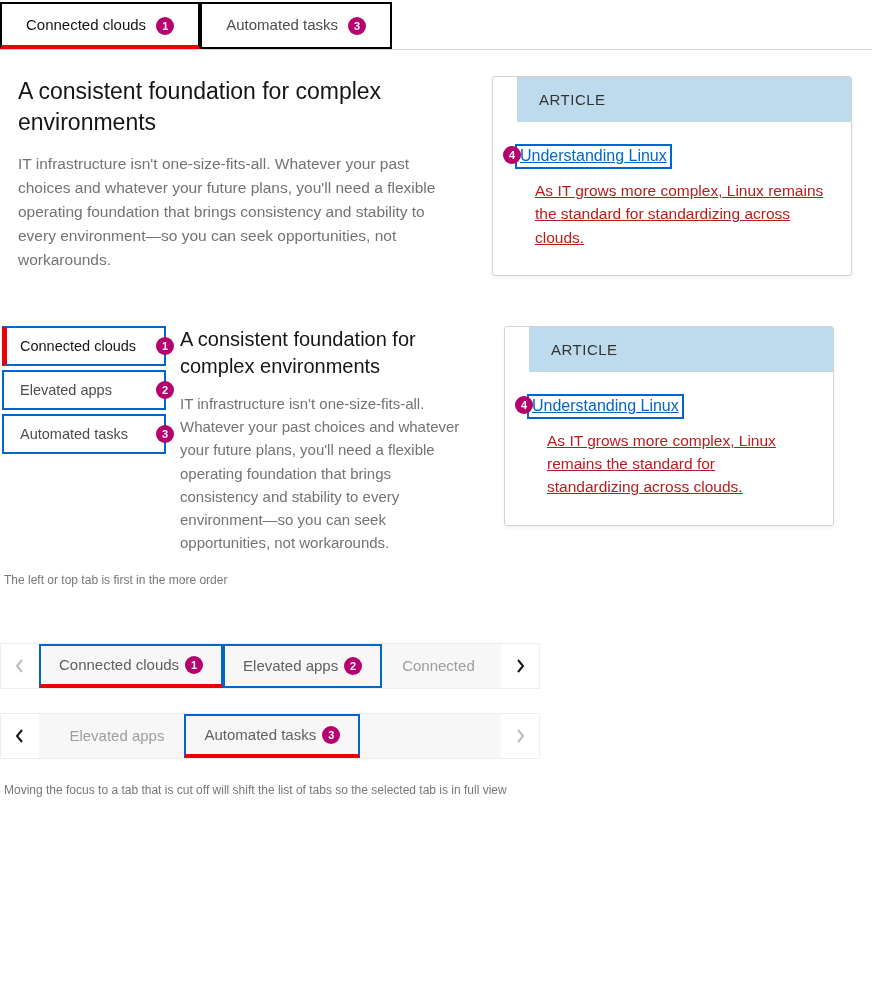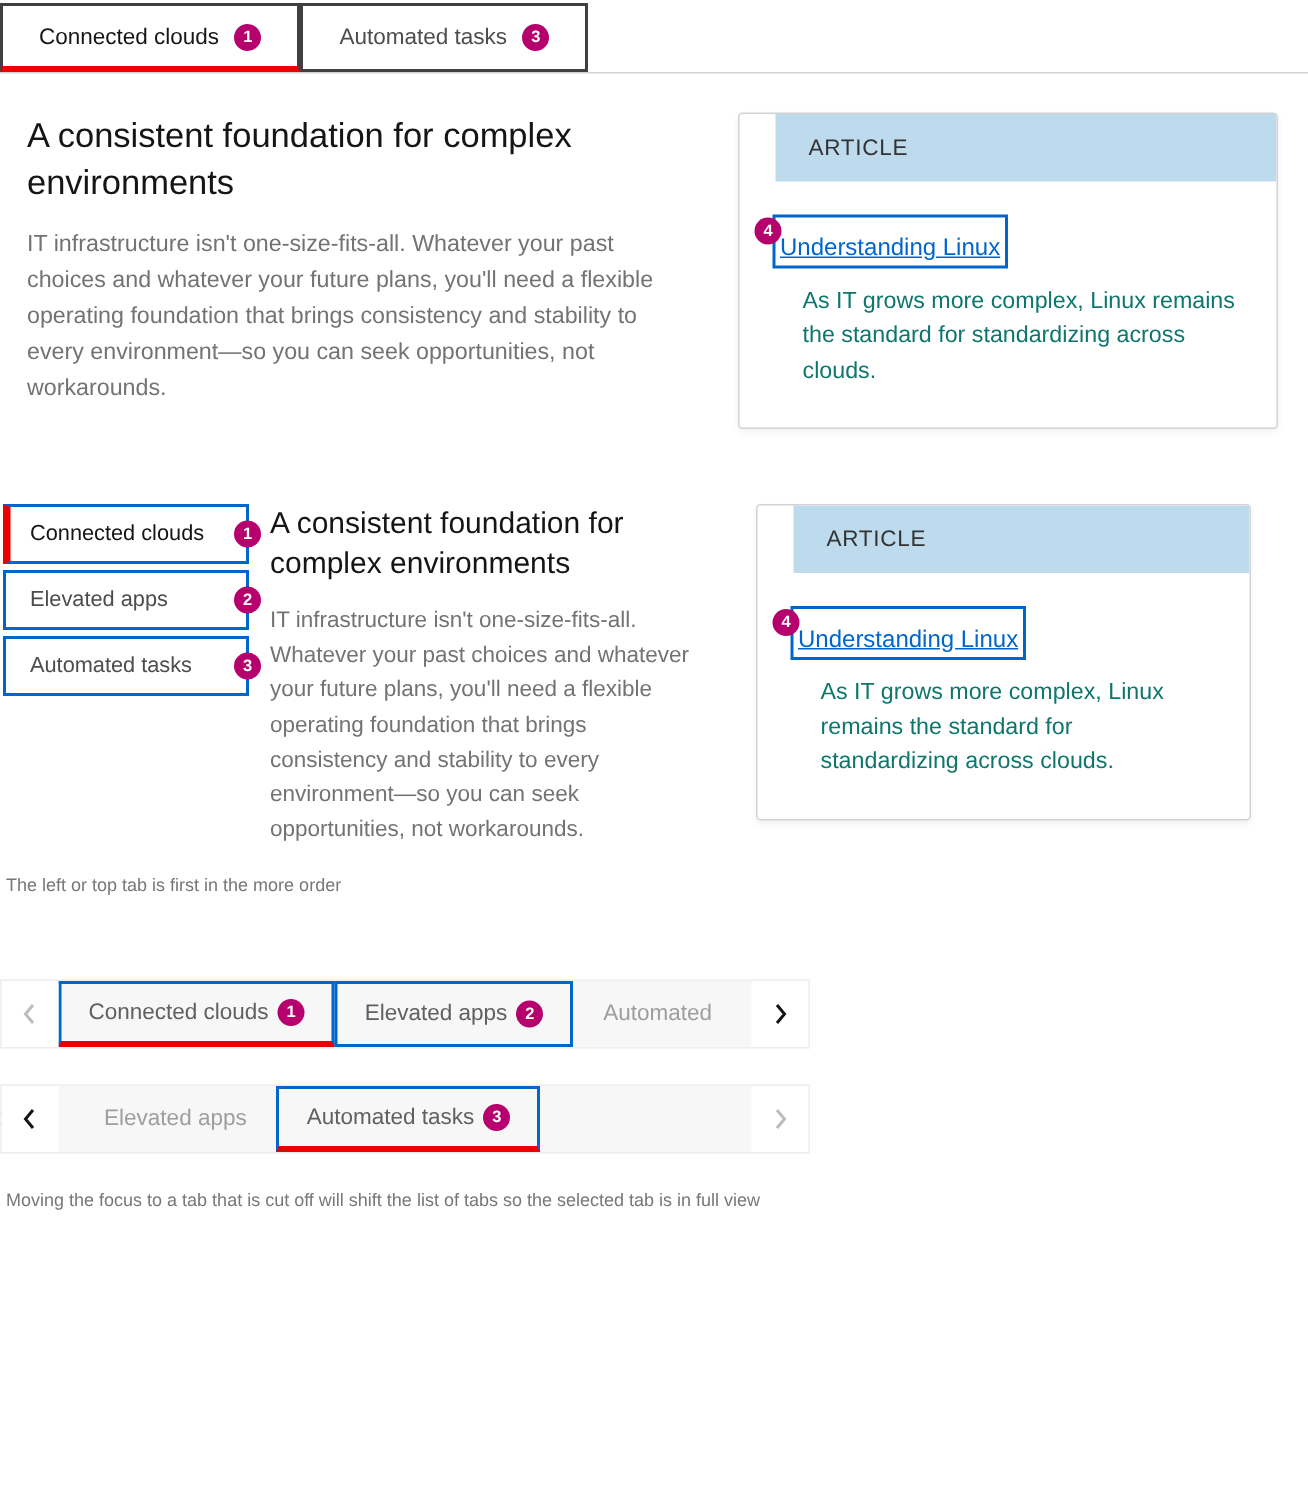--- a/index.html
+++ b/index.html
@@ -7,21 +7,21 @@
       font-family: -apple-system, BlinkMacSystemFont, "Segoe UI", Helvetica, Arial, sans-serif;
       background: #fff;
       width: 872px;
       padding: 0;
       color: #151515;
     }
     .section { position: relative; }
 
     
     .htabs { display: flex; border-bottom: 1px solid #d2d2d2; padding-top: 2px; }
-    .htab { position: relative; padding: 12px 24px; font-size: 15px; color: #4d4d4d; border: 2px solid #404040; border-top-width: 2px; border-bottom-width: 2px; }
+    .htab { position: relative; padding: 12px 24px; font-size: 15px; color: #4d4d4d; border: 2px solid #000000; border-top-width: 2px; border-bottom-width: 2px; }
     .htab.active { border-bottom: 4px solid #e00; padding-bottom: 10px; color: #151515; }
     .htab .badge { margin-left: 6px; }
 
     .badge {
       display: inline-flex; align-items: center; justify-content: center;
       width: 18px; height: 18px; border-radius: 50%;
       background: #b5006e; color: #fff; font-size: 11px; font-weight: 600;
       vertical-align: middle;
     }
 
@@ -29,22 +29,22 @@
     .content { flex: 1; color: #737373; }
     .content h2 { font-size: 23px; font-weight: 400; color: #151515; margin-bottom: 14px; line-height: 1.35; }
     .content p { font-size: 15.5px; line-height: 1.55; color: #737373; }
 
     .card {
       width: 360px; border: 1px solid #d2d2d2; border-radius: 3px; overflow: hidden;
       box-shadow: 0 2px 4px rgba(0,0,0,0.06);
     }
     .card-hdr { background: #bedbed; padding: 14px 22px; font-size: 15px; letter-spacing: .5px; color: #333; margin-left: 24px; }
     .card-body { padding: 22px 22px 26px 22px; position: relative; }
-    .card-body .link { color: #0066cc; font-size: 16px; border: 2px solid #0066cc; padding: 12px 3px 2px 3px; display: inline-block; }
-    .card-body p { margin-top: 10px; margin-left: 20px; font-size: 15.5px; line-height: 1.5; color: #0f766e; }
+    .card-body .link { color: #0066cc; font-size: 16px; border: 2px solid #0066cc; padding: 1px 3px 2px 3px; display: inline-block; }
+    .card-body p { margin-top: 10px; margin-left: 20px; font-size: 15.5px; line-height: 1.5; color: #b91c1c; text-decoration: underline; }
     .card-badge { position: absolute; left: 10px; top: 24px; }
 
     
     .caption { font-size: 12px; color: #777; margin: 18px 0 0 4px; }
 
     
     .ex2 { display: flex; align-items: flex-start; margin-top: 50px; padding: 0 20px 0 2px; gap: 14px; }
     .vtabs { width: 164px; }
     .vtab { position: relative; border: 2px solid #0066cc; padding: 10px 12px 10px 16px; font-size: 14.5px; color: #4d4d4d; margin-bottom: 4px; }
     .vtab.active { border-left: 5px solid #e00; padding-left: 13px; color: #151515; }
@@ -142,21 +142,21 @@
     <div class="ov-tabs">
       <div class="ov-tab focus active">
         <span>Connected clouds</span>
         <span class="badge">1</span>
       </div>
       <div class="ov-tab focus">
         <span>Elevated apps</span>
         <span class="badge">2</span>
       </div>
       <div class="ov-tab">
-        <span>Automated</span>
+        <span>Connected</span>
       </div>
     </div>
     <div class="ov-btn" style="position:absolute; right:0; top:0; bottom:0;">
       <svg class="chev" viewBox="0 0 10 14">
           <path d="M3 1 L8 7 L3 13" fill="none" stroke="currentColor" stroke-width="2"></path>
         </svg>
     </div>
   </div>
 
   <div class="overflow-bar bar2">

